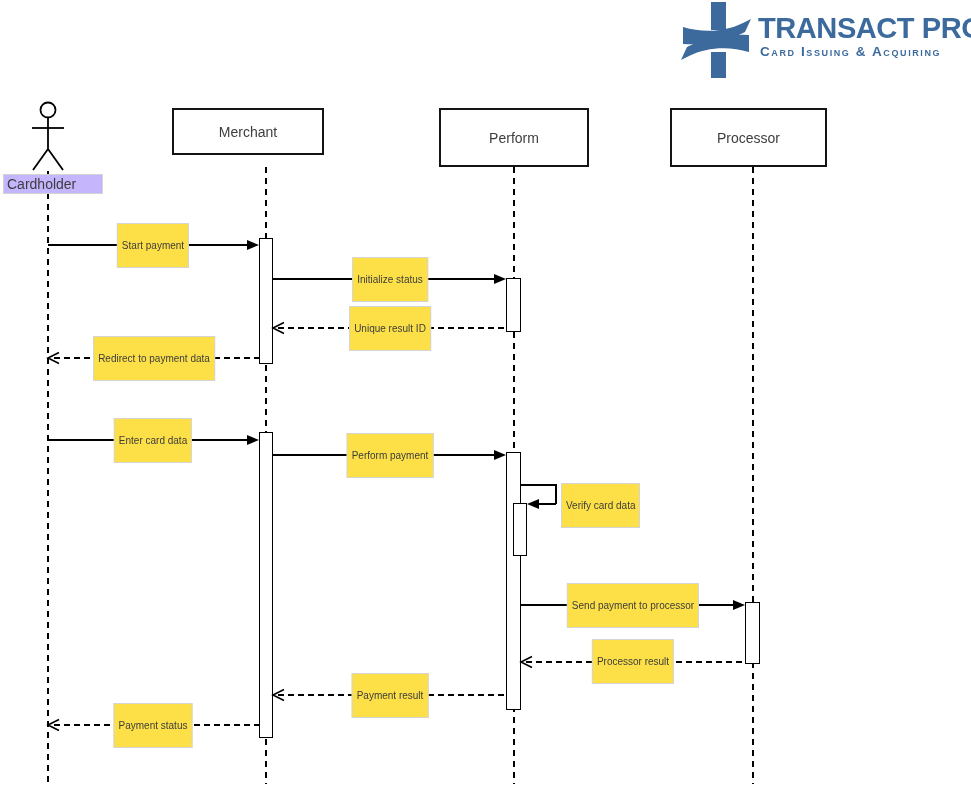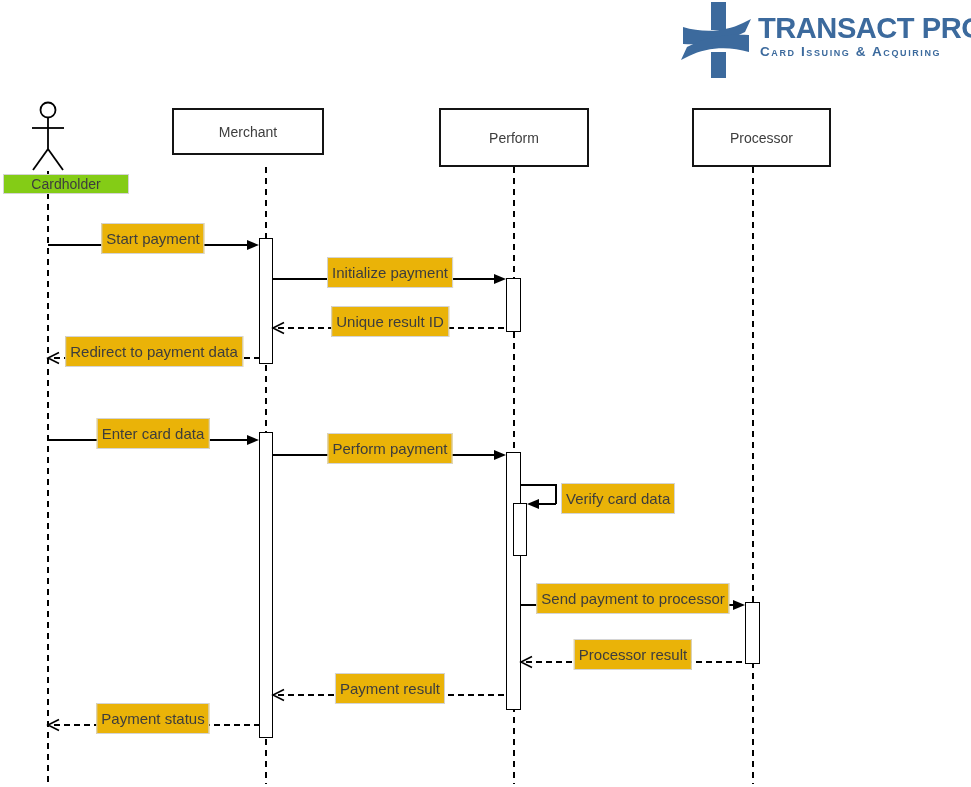--- a/index.html
+++ b/index.html
@@ -22,26 +22,26 @@
   .activation{position:absolute;box-sizing:border-box;border:1.6px solid #000;background:#fff;z-index:2;}
   .sline{position:absolute;height:1.7px;background:#000;z-index:3;}
   .dline{position:absolute;height:1.7px;z-index:3;
          background:repeating-linear-gradient(90deg,#000 0 6px,transparent 6px 10px);}
   .vline{position:absolute;width:1.7px;background:#000;z-index:3;}
   .tri-right{position:absolute;width:0;height:0;border-left:12px solid #000;
              border-top:5px solid transparent;border-bottom:5px solid transparent;z-index:4;}
   .tri-left{position:absolute;width:0;height:0;border-right:12px solid #000;
             border-top:5px solid transparent;border-bottom:5px solid transparent;z-index:4;}
   .open-head{position:absolute;z-index:4;}
-  .msg-label{position:absolute;z-index:5;background:#eab308;border:1px solid #d4d4d4;
-             color:#3d3d3d;font-size:15px;line-height:17px;padding:6px 4px;white-space:nowrap;
+  .msg-label{position:absolute;z-index:5;background:#fde047;border:1px solid #d4d4d4;
+             color:#3d3d3d;font-size:10px;line-height:17px;padding:13px 4px;white-space:nowrap;
              transform:translateX(-50%);}
   .msg-label.left-align{transform:none;}
-  .name-tag{position:absolute;z-index:5;background:#84cc16;border:1px solid #d4d4d4;color:#3d3d3d;
-            font-size:14px;line-height:18px;padding:0 16px;text-align:center;}
+  .name-tag{position:absolute;z-index:5;background:#c4b5fd;border:1px solid #d4d4d4;color:#3d3d3d;
+            font-size:14px;line-height:18px;padding:0 3px;text-align:left;}
 </style>
 </head>
 <body>
 
 <div class="stage">
 
   <svg style="position:absolute;left:681px;top:0;z-index:6" width="70" height="80" viewBox="0 0 70 80">
     <rect x="30" y="2" width="15" height="28" fill="#3c6a9d"></rect>
     <rect x="30" y="52" width="15" height="26" fill="#3c6a9d"></rect>
     <path d="M2 27 C 22 33 44 32 62 23 L 70 19 L 64 32 C 42 44 20 45 2 44 Z" fill="#3c6a9d"></path>
@@ -65,38 +65,38 @@
     </g>
   </svg>
   <div class="name-tag" style="left:3px;top:174px;width:92px">Cardholder</div>
 
   <div class="actor-box" style="left:172px;top:108px;width:152px;height:47px">
     <span>Merchant</span>
   </div>
   <div class="actor-box" style="left:439px;top:108px;width:150px;height:59px">
     <span>Perform</span>
   </div>
-  <div class="actor-box" style="left:692px;top:108px;width:139px;height:59px">
+  <div class="actor-box" style="left:670px;top:108px;width:157px;height:59px">
     <span>Processor</span>
   </div>
 
   <div class="activation" style="left:259px;top:238px;width:14px;height:126px"></div>
   <div class="activation" style="left:506px;top:278px;width:15px;height:54px"></div>
   <div class="activation" style="left:259px;top:432px;width:14px;height:306px"></div>
   <div class="activation" style="left:506px;top:452px;width:15px;height:258px"></div>
   <div class="activation" style="left:513px;top:503px;width:14px;height:53px"></div>
   <div class="activation" style="left:745px;top:602px;width:15px;height:62px"></div>
 
   <div class="sline" style="left:48px;top:244px;width:199px"></div>
   <div class="tri-right" style="left:247px;top:240px"></div>
   <div class="msg-label" style="left:153px;top:223px">Start payment</div>
 
   <div class="sline" style="left:273px;top:278px;width:222px"></div>
   <div class="tri-right" style="left:494px;top:274px"></div>
-  <div class="msg-label" style="left:390px;top:257px">Initialize payment</div>
+  <div class="msg-label" style="left:390px;top:257px">Initialize status</div>
 
   <div class="dline" style="left:278px;top:327px;width:228px"></div>
   <svg class="open-head" style="left:271px;top:321px" width="14" height="14" viewBox="0 0 14 14">
     <path d="M13 1.5 L2 7 L13 12.5" stroke="#000" stroke-width="1.6" fill="none"></path>
   </svg>
   <div class="msg-label" style="left:390px;top:306px">Unique result ID</div>
 
   <div class="dline" style="left:54px;top:357px;width:205px"></div>
   <svg class="open-head" style="left:46px;top:351px" width="14" height="14" viewBox="0 0 14 14">
     <path d="M13 1.5 L2 7 L13 12.5" stroke="#000" stroke-width="1.6" fill="none"></path>

